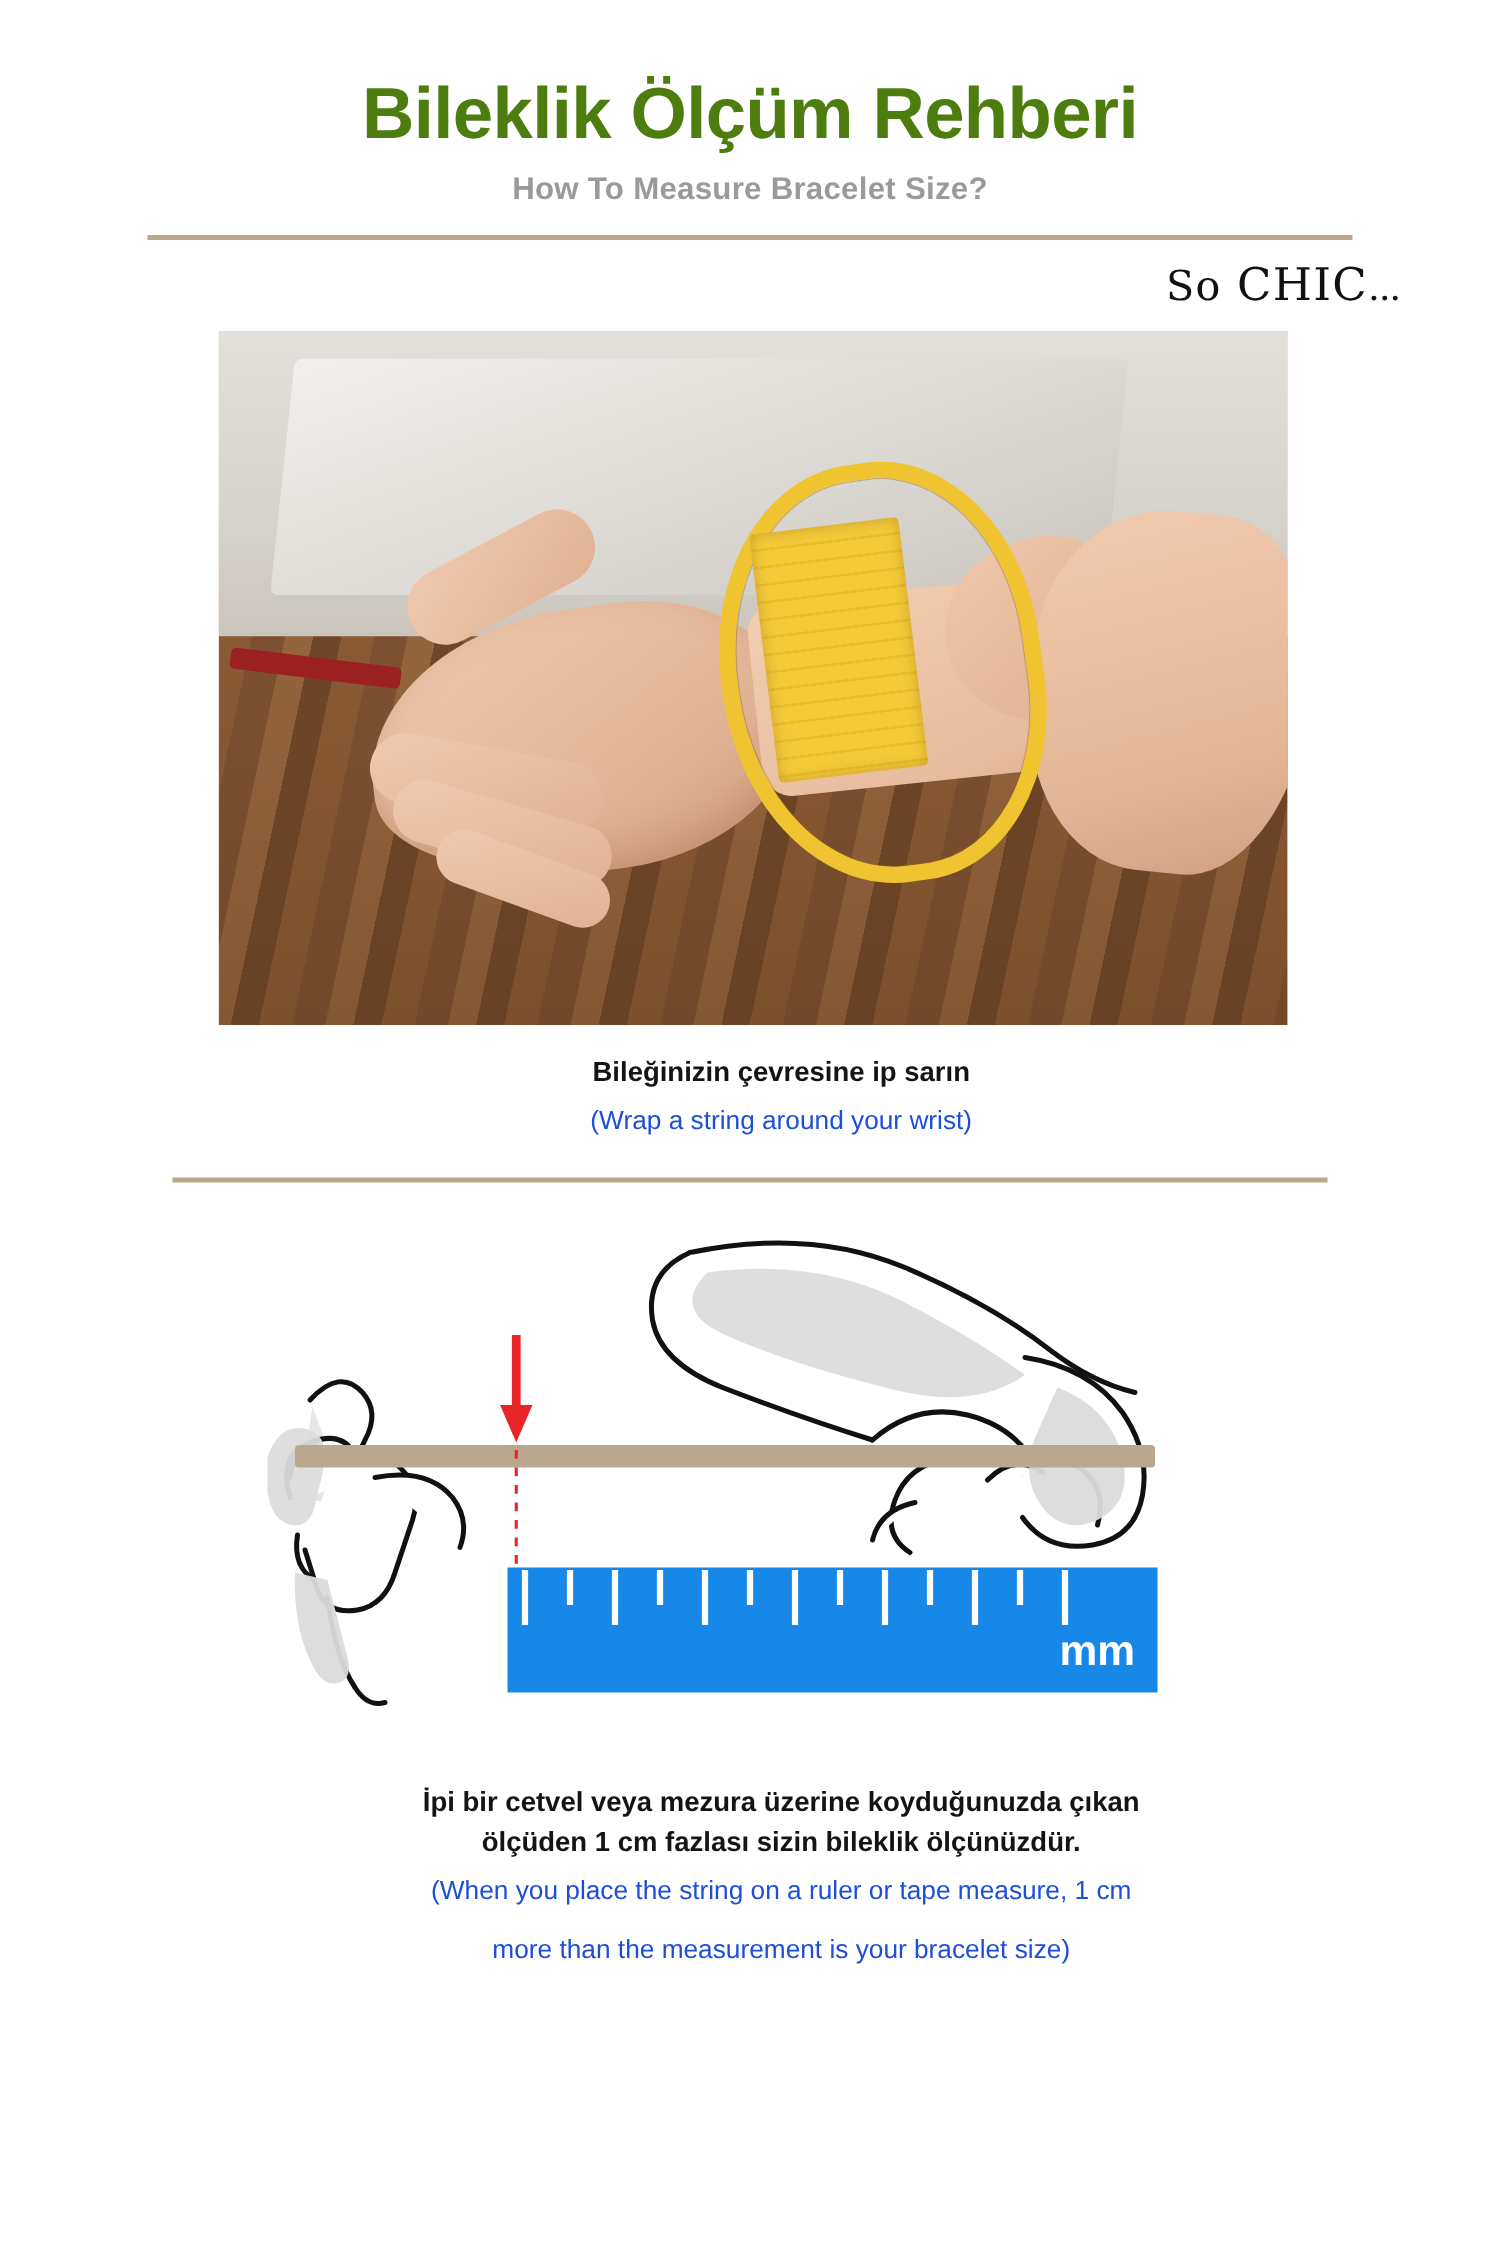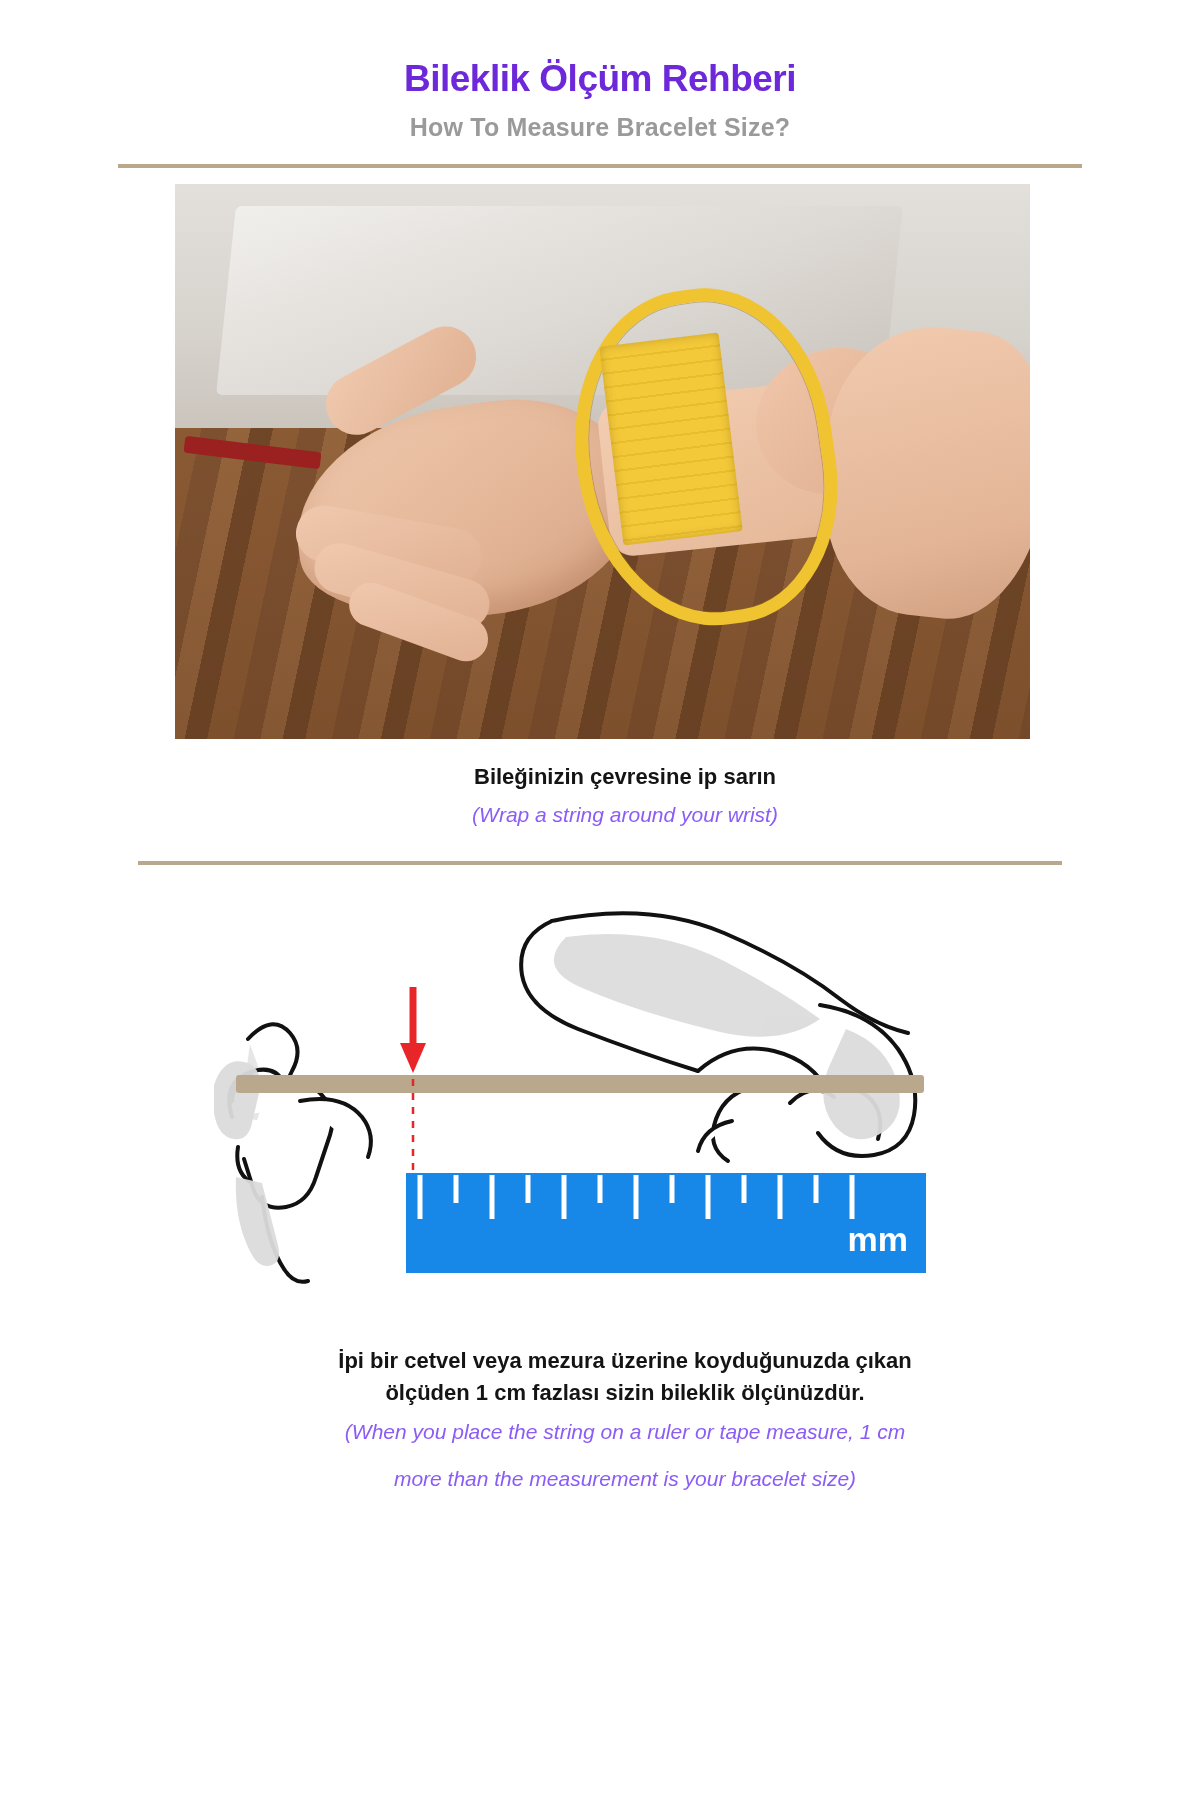--- a/index.html
+++ b/index.html
@@ -20,24 +20,24 @@
     height: 1798px;
     background: #ffffff;
   }
 
   
   .header {
     padding-top: 58px;
     text-align: center;
   }
   .title {
-    font-size: 37px;
+    font-size: 58px;
     font-weight: bold;
     letter-spacing: -0.5px;
-    color: #6d28d9;
+    color: #4d7c0f;
     margin: 0;
     line-height: 1.15;
   }
   .subtitle {
     font-size: 25px;
     font-weight: bold;
     color: #9a9a9a;
     margin: 12px 0 0 0;
     letter-spacing: 0.2px;
   }
@@ -173,22 +173,21 @@
   }
   .cap-tr {
     font-size: 22px;
     font-weight: bold;
     color: #141414;
     line-height: 1.45;
     margin: 0;
   }
   .cap-en {
     font-size: 21px;
-    font-style: italic;
-    color: #8b5cf6;
+    color: #1d4ed8;
     line-height: 1.5;
     margin: 7px 0 0 0;
   }
 
   .spacer-rule { margin-top: 30px; }
 
   
   .illo {
     margin: 14px 0 0 0;
     width: 984px;
@@ -204,20 +203,26 @@
 
 <div class="page">
 
   <div class="header">
     <h1 class="title">Bileklik Ölçüm Rehberi</h1>
     <div class="subtitle">How To Measure Bracelet Size?</div>
   </div>
 
   <div class="rule"></div>
 
+  <div class="brand-row">
+    <span class="brand">
+      <span class="so">So</span>
+      <span>CHIC</span><span class="dots">...</span>
+    </span>
+  </div>
 
   <div class="photo-wrap">
     <div class="photo-bg-top"></div>
     <div class="photo-laptop"></div>
     <div class="photo-wood-light"></div>
     <div class="photo-wood"></div>
     <div class="photo-pen"></div>
 
     <div class="hand hand-palm"></div>
     <div class="finger f1"></div>

